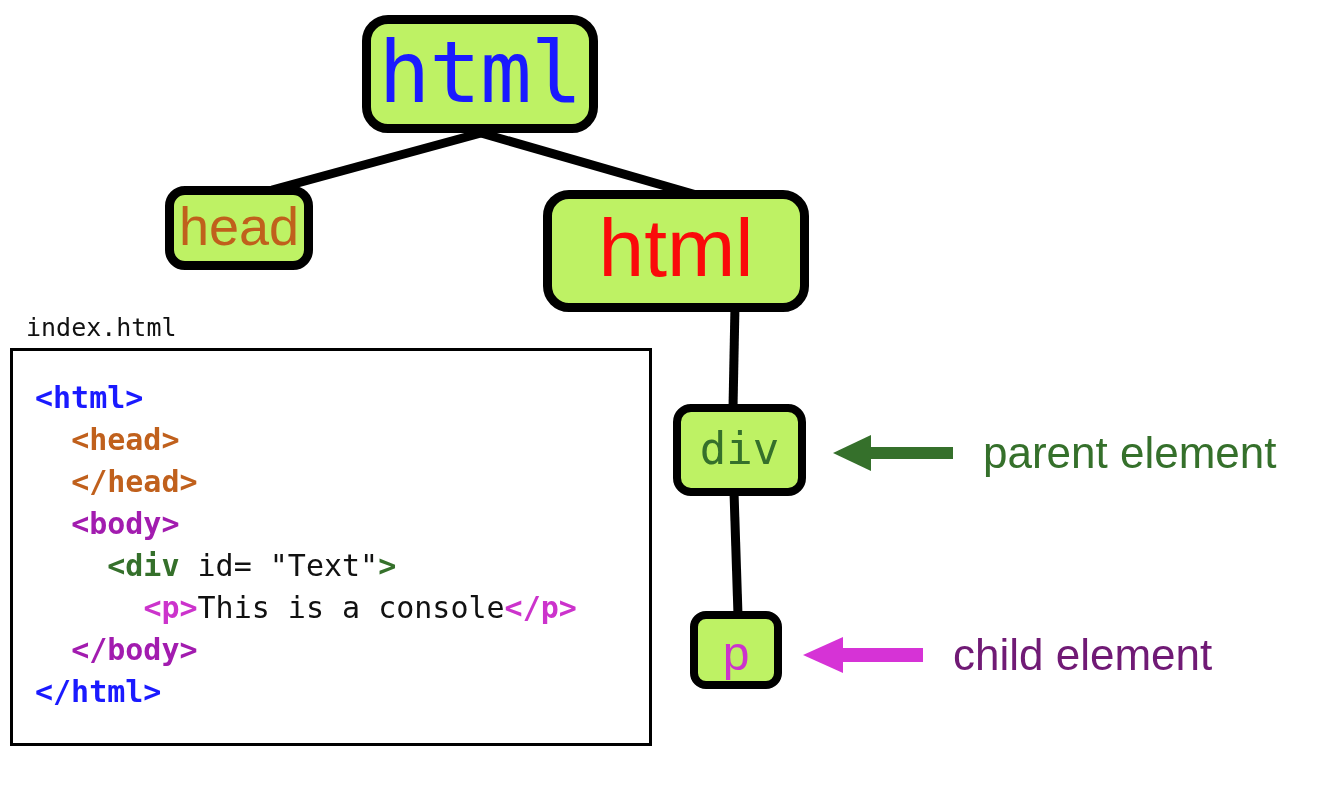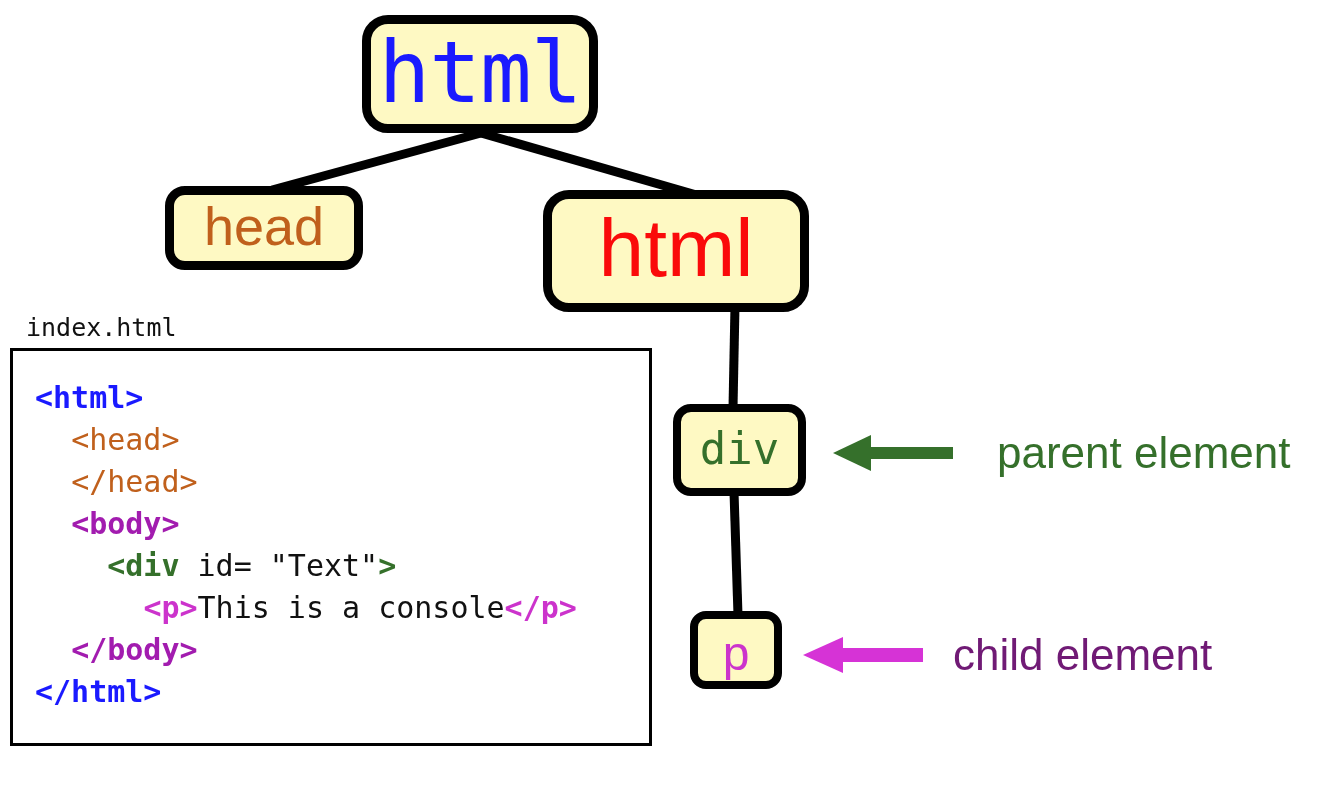--- a/index.html
+++ b/index.html
@@ -29,21 +29,21 @@
     width: 1342px;
     height: 796px;
     z-index: 1;
   }
 
   
   .node {
     position: absolute;
     z-index: 3;
     box-sizing: border-box;
-    background: #fef9c3;
+    background: #bef264;
     border: 9px solid #000000;
     border-radius: 22px;
     display: flex;
     align-items: center;
     justify-content: center;
     line-height: 1;
     white-space: nowrap;
   }
 
   #node-html {
@@ -54,21 +54,21 @@
   #node-html .node-label {
     font-family: "DejaVu Sans Mono", monospace;
     font-size: 86px;
     color: #1a1aff;
     letter-spacing: -1px;
     margin-top: -4px;
   }
 
   #node-head {
     left: 165px;  top: 186px;
-    width: 198px; height: 84px;
+    width: 148px; height: 84px;
     border-radius: 20px;
   }
   #node-head .node-label {
     font-family: "Liberation Sans", sans-serif;
     font-size: 54px;
     color: #c0601c;
     margin-top: -4px;
   }
 
   #node-body {
@@ -117,21 +117,21 @@
     align-items: center;
     white-space: nowrap;
   }
   .arrow-svg { display: block; flex: none; }
   .annot-label {
     font-family: "Liberation Sans", sans-serif;
     font-size: 44px;
     line-height: 1;
   }
   #annot-parent { left: 831px; top: 431px; }
-  #annot-parent .annot-label { color: #35702b; margin-left: 44px; }
+  #annot-parent .annot-label { color: #35702b; margin-left: 30px; }
   #annot-child  { left: 801px; top: 633px; }
   #annot-child  .annot-label { color: #701a75; margin-left: 30px; }
 
   
   #code-filename {
     position: absolute;
     left: 26px;  top: 313px;
     z-index: 3;
     font-family: "DejaVu Sans Mono", monospace;
     font-size: 25px;
@@ -150,21 +150,21 @@
     padding: 26px 12px 0 22px;
   }
   .code-line {
     font-family: "DejaVu Sans Mono", monospace;
     font-size: 30px;
     line-height: 42px;
     color: #111111;
     white-space: pre;
   }
   .tok-html { color: #1a1aff; font-weight: bold; }
-  .tok-head { color: #c0601c; font-weight: normal; }
+  .tok-head { color: #c0601c; font-weight: bold; }
   .tok-body { color: #a21caf; font-weight: bold; }
   .tok-div  { color: #35702b; font-weight: bold; }
   .tok-p    { color: #cc33cc; font-weight: bold; }
   .tok-plain{ color: #111111; font-weight: normal; }
 </style>
 </head>
 <body>
 
 <div id="canvas">
 

